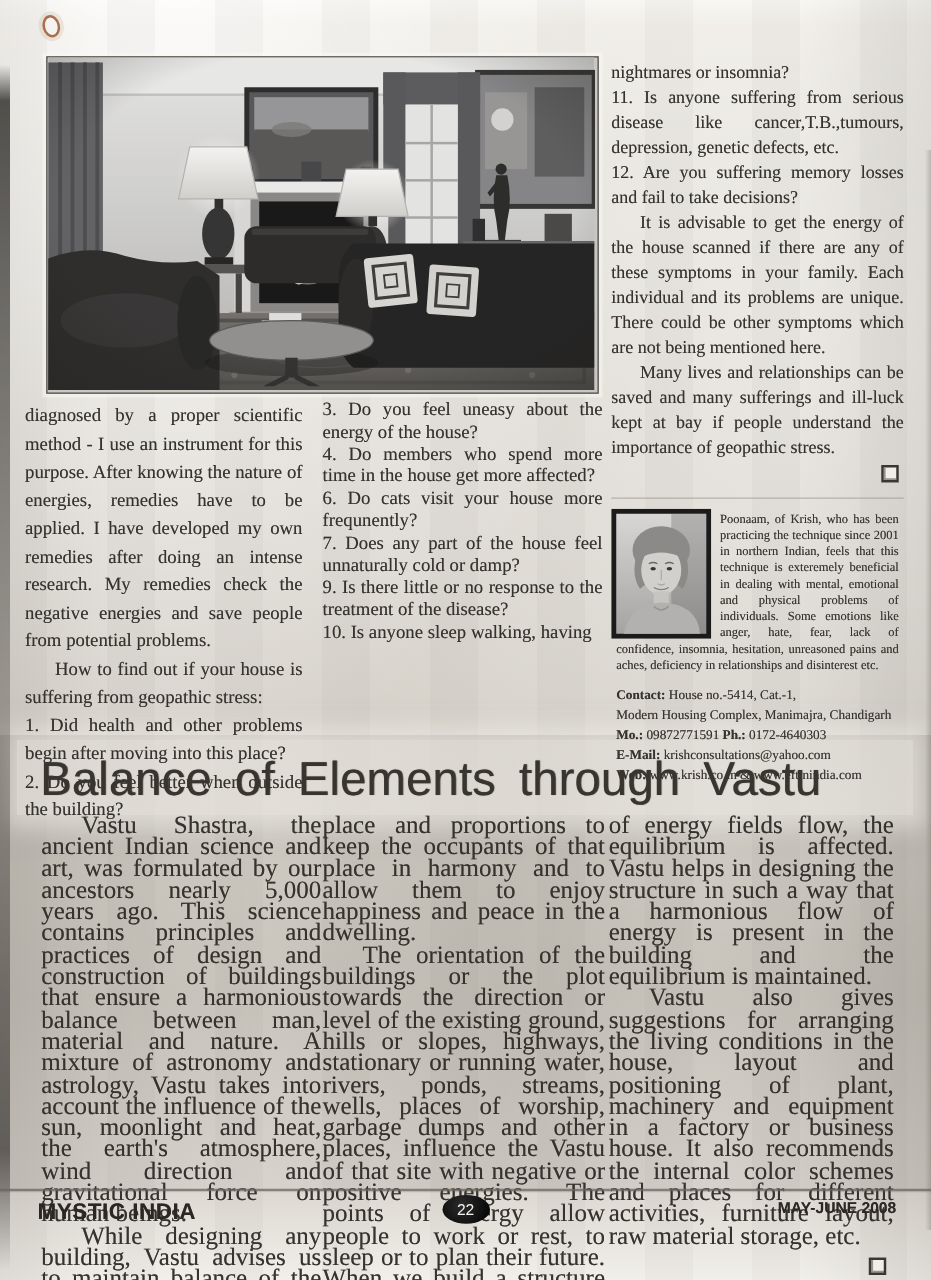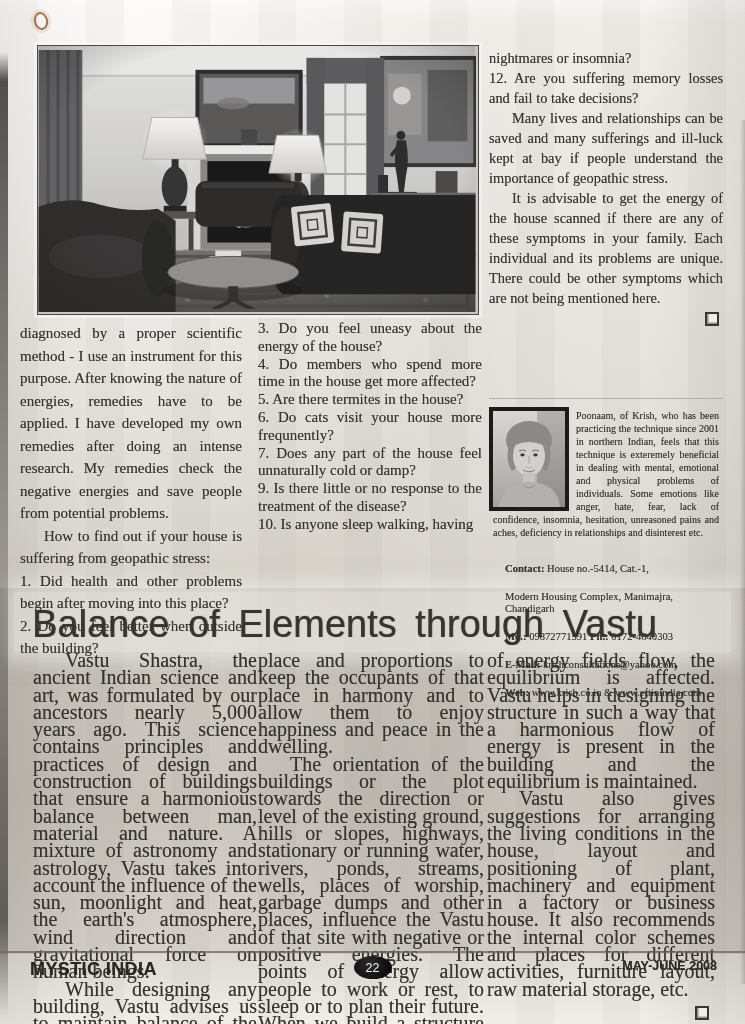--- a/index.html
+++ b/index.html
@@ -41,21 +41,21 @@
   .endmark{width:10px;height:10px;border:2px solid #3a3731;background:#f0eee8;margin-left:auto;
     box-shadow:inset 1.5px -1.5px 0 rgba(40,37,32,.45);}
   .endmark.m1{margin-top:4px;margin-right:4px;}
   .endmark.m2{margin-top:8px;margin-right:6px;}
   
   .author{position:absolute;left:489px;top:398px;width:234px;border-top:1px solid rgba(150,145,137,.6);padding-top:6px;}
   .portrait{float:left;width:80px;height:104px;margin:2px 7px 2px 0;}
   .portrait svg{display:block;filter:blur(.3px) saturate(.25);}
   .bio{margin:4px;font-size:10px;line-height:13px;text-align:justify;}
   .contact{clear:both;padding-top:4px;font-size:10.6px;line-height:12px;}
-  .contact p{margin:16px;text-align:left;}
+  .contact p{margin:4px;text-align:left;}
   .contact b{font-weight:bold;}
   
   h1.headline{position:absolute;left:16px;top:599px;margin:0;width:700px;
     font-family:"Liberation Sans", sans-serif;font-weight:normal;font-size:38px;line-height:50px;
     color:#38352f;letter-spacing:0;word-spacing:8px;padding-left:16px;
     text-shadow:.5px 0 .7px rgba(56,53,47,.8);}
   
   .footer-rule{position:absolute;left:0;right:0;top:951px;height:2px;background:#6b6660;opacity:.75;}
   .f-left{position:absolute;left:30px;top:959px;font-family:"Liberation Sans", sans-serif;
     font-size:18px;font-weight:bold;letter-spacing:.4px;color:#2b2824;}
@@ -232,32 +232,32 @@
   <section class="col col-a">
     <p>diagnosed by a proper scientific method - I use an instrument for this purpose. After knowing the nature of energies, remedies have to be applied. I have developed my own remedies after doing an intense research. My remedies check the negative energies and save people from potential problems.</p>
     <p class="ind">How to find out if your house is suffering from geopathic stress:</p>
     <p>1. Did health and other problems begin after moving into this place?</p>
     <p>2. Do you feel better when outside the building?</p>
   </section>
 
   <section class="col col-b">
     <p>3. Do you feel uneasy about the energy of the house?</p>
     <p>4. Do members who spend more time in the house get more affected?</p>
-    <p>5. Are there termites in the house?</p>
     <p>6. Do cats visit your house more frequnently?</p>
     <p>7. Does any part of the house feel unnaturally cold or damp?</p>
     <p>9. Is there little or no response to the treatment of the disease?</p>
     <p>10. Is anyone sleep walking, having</p>
   </section>
 
   <section class="col col-c">
     <p>nightmares or insomnia?</p>
+    <p>11. Is anyone suffering from serious disease like cancer,T.B.,tumours, depression, genetic defects, etc.</p>
     <p>12. Are you suffering memory losses and fail to take decisions?</p>
+    <p class="ind">It is advisable to get the energy of the house scanned if there are any of these symptoms in your family. Each individual and its problems are unique. There could be other symptoms which are not being mentioned here.</p>
     <p class="ind">Many lives and relationships can be saved and many sufferings and ill-luck kept at bay if people understand the importance of geopathic stress.</p>
-    <p class="ind">It is advisable to get the energy of the house scanned if there are any of these symptoms in your family. Each individual and its problems are unique. There could be other symptoms which are not being mentioned here.</p>
     <div class="endmark m1"></div>
   </section>
 
   <aside class="author">
     <div class="portrait">
       <svg viewBox="0 0 80 104" width="80" height="104" xmlns="http://www.w3.org/2000/svg">
         <defs>
           <linearGradient id="gPh" x1="0" y1="0" x2="0" y2="1">
               <stop offset="0" stop-color="#dbd7cf"></stop>
               <stop offset="1" stop-color="#a8a49c"></stop>

